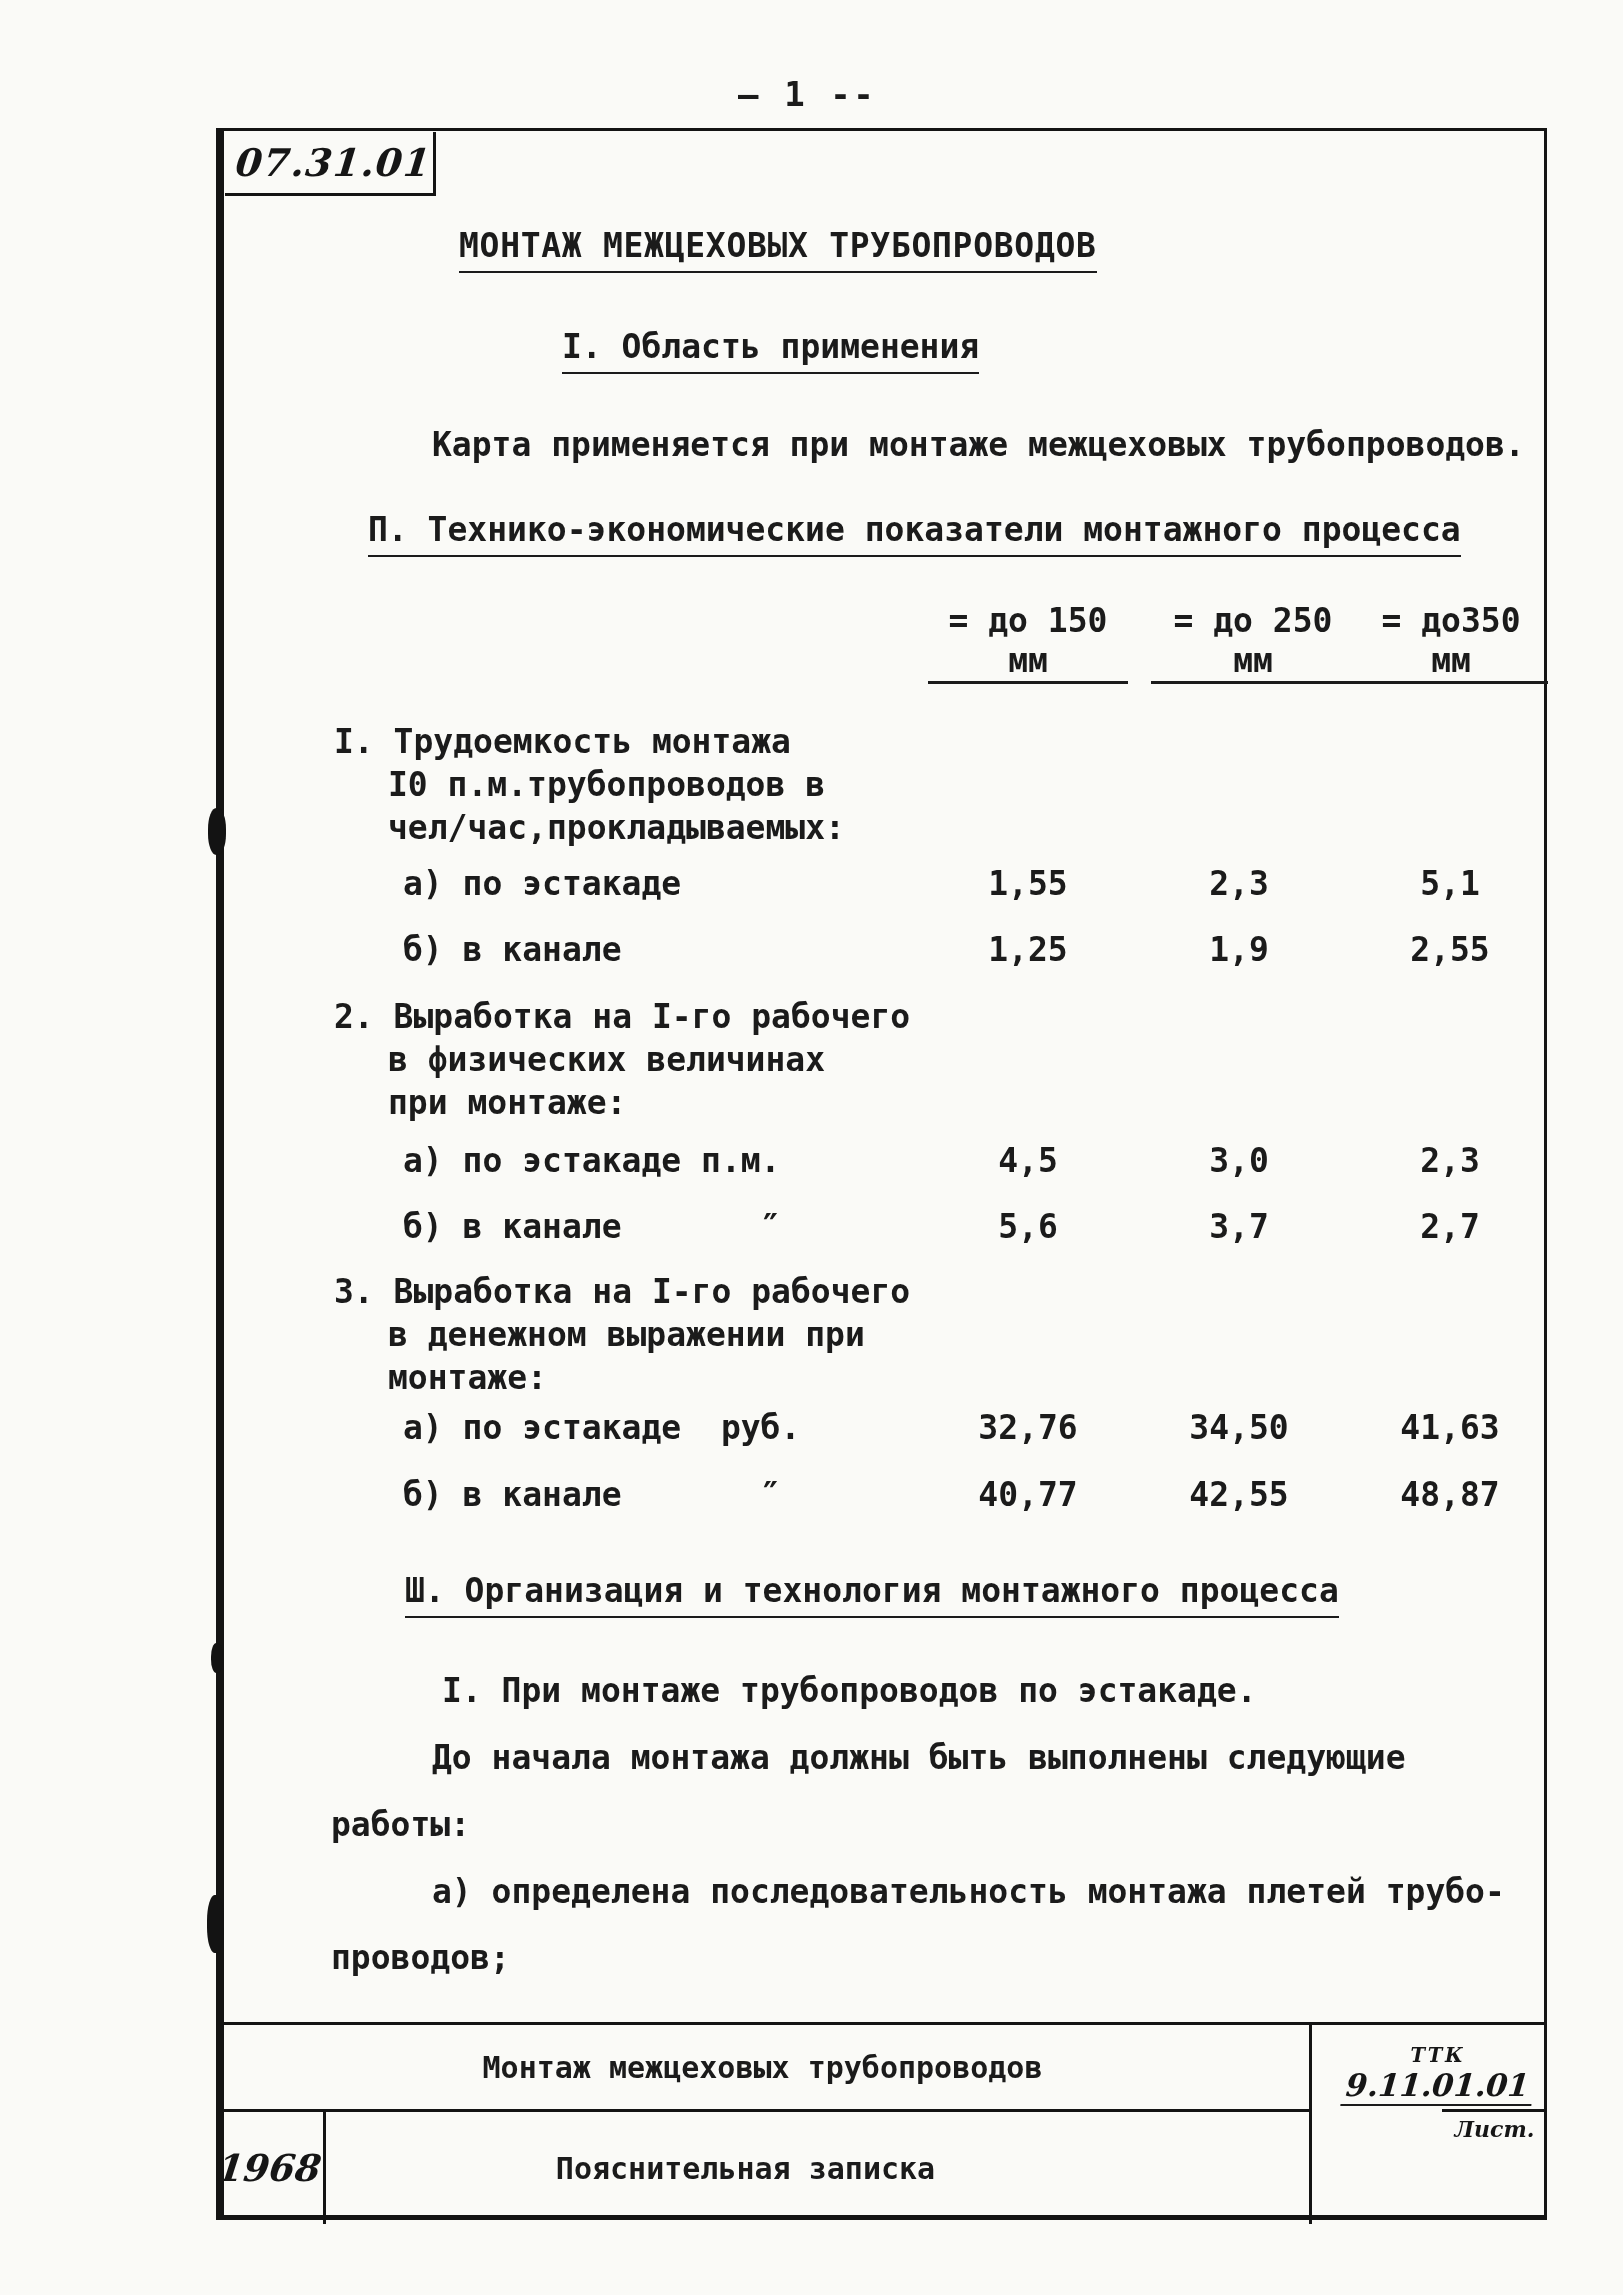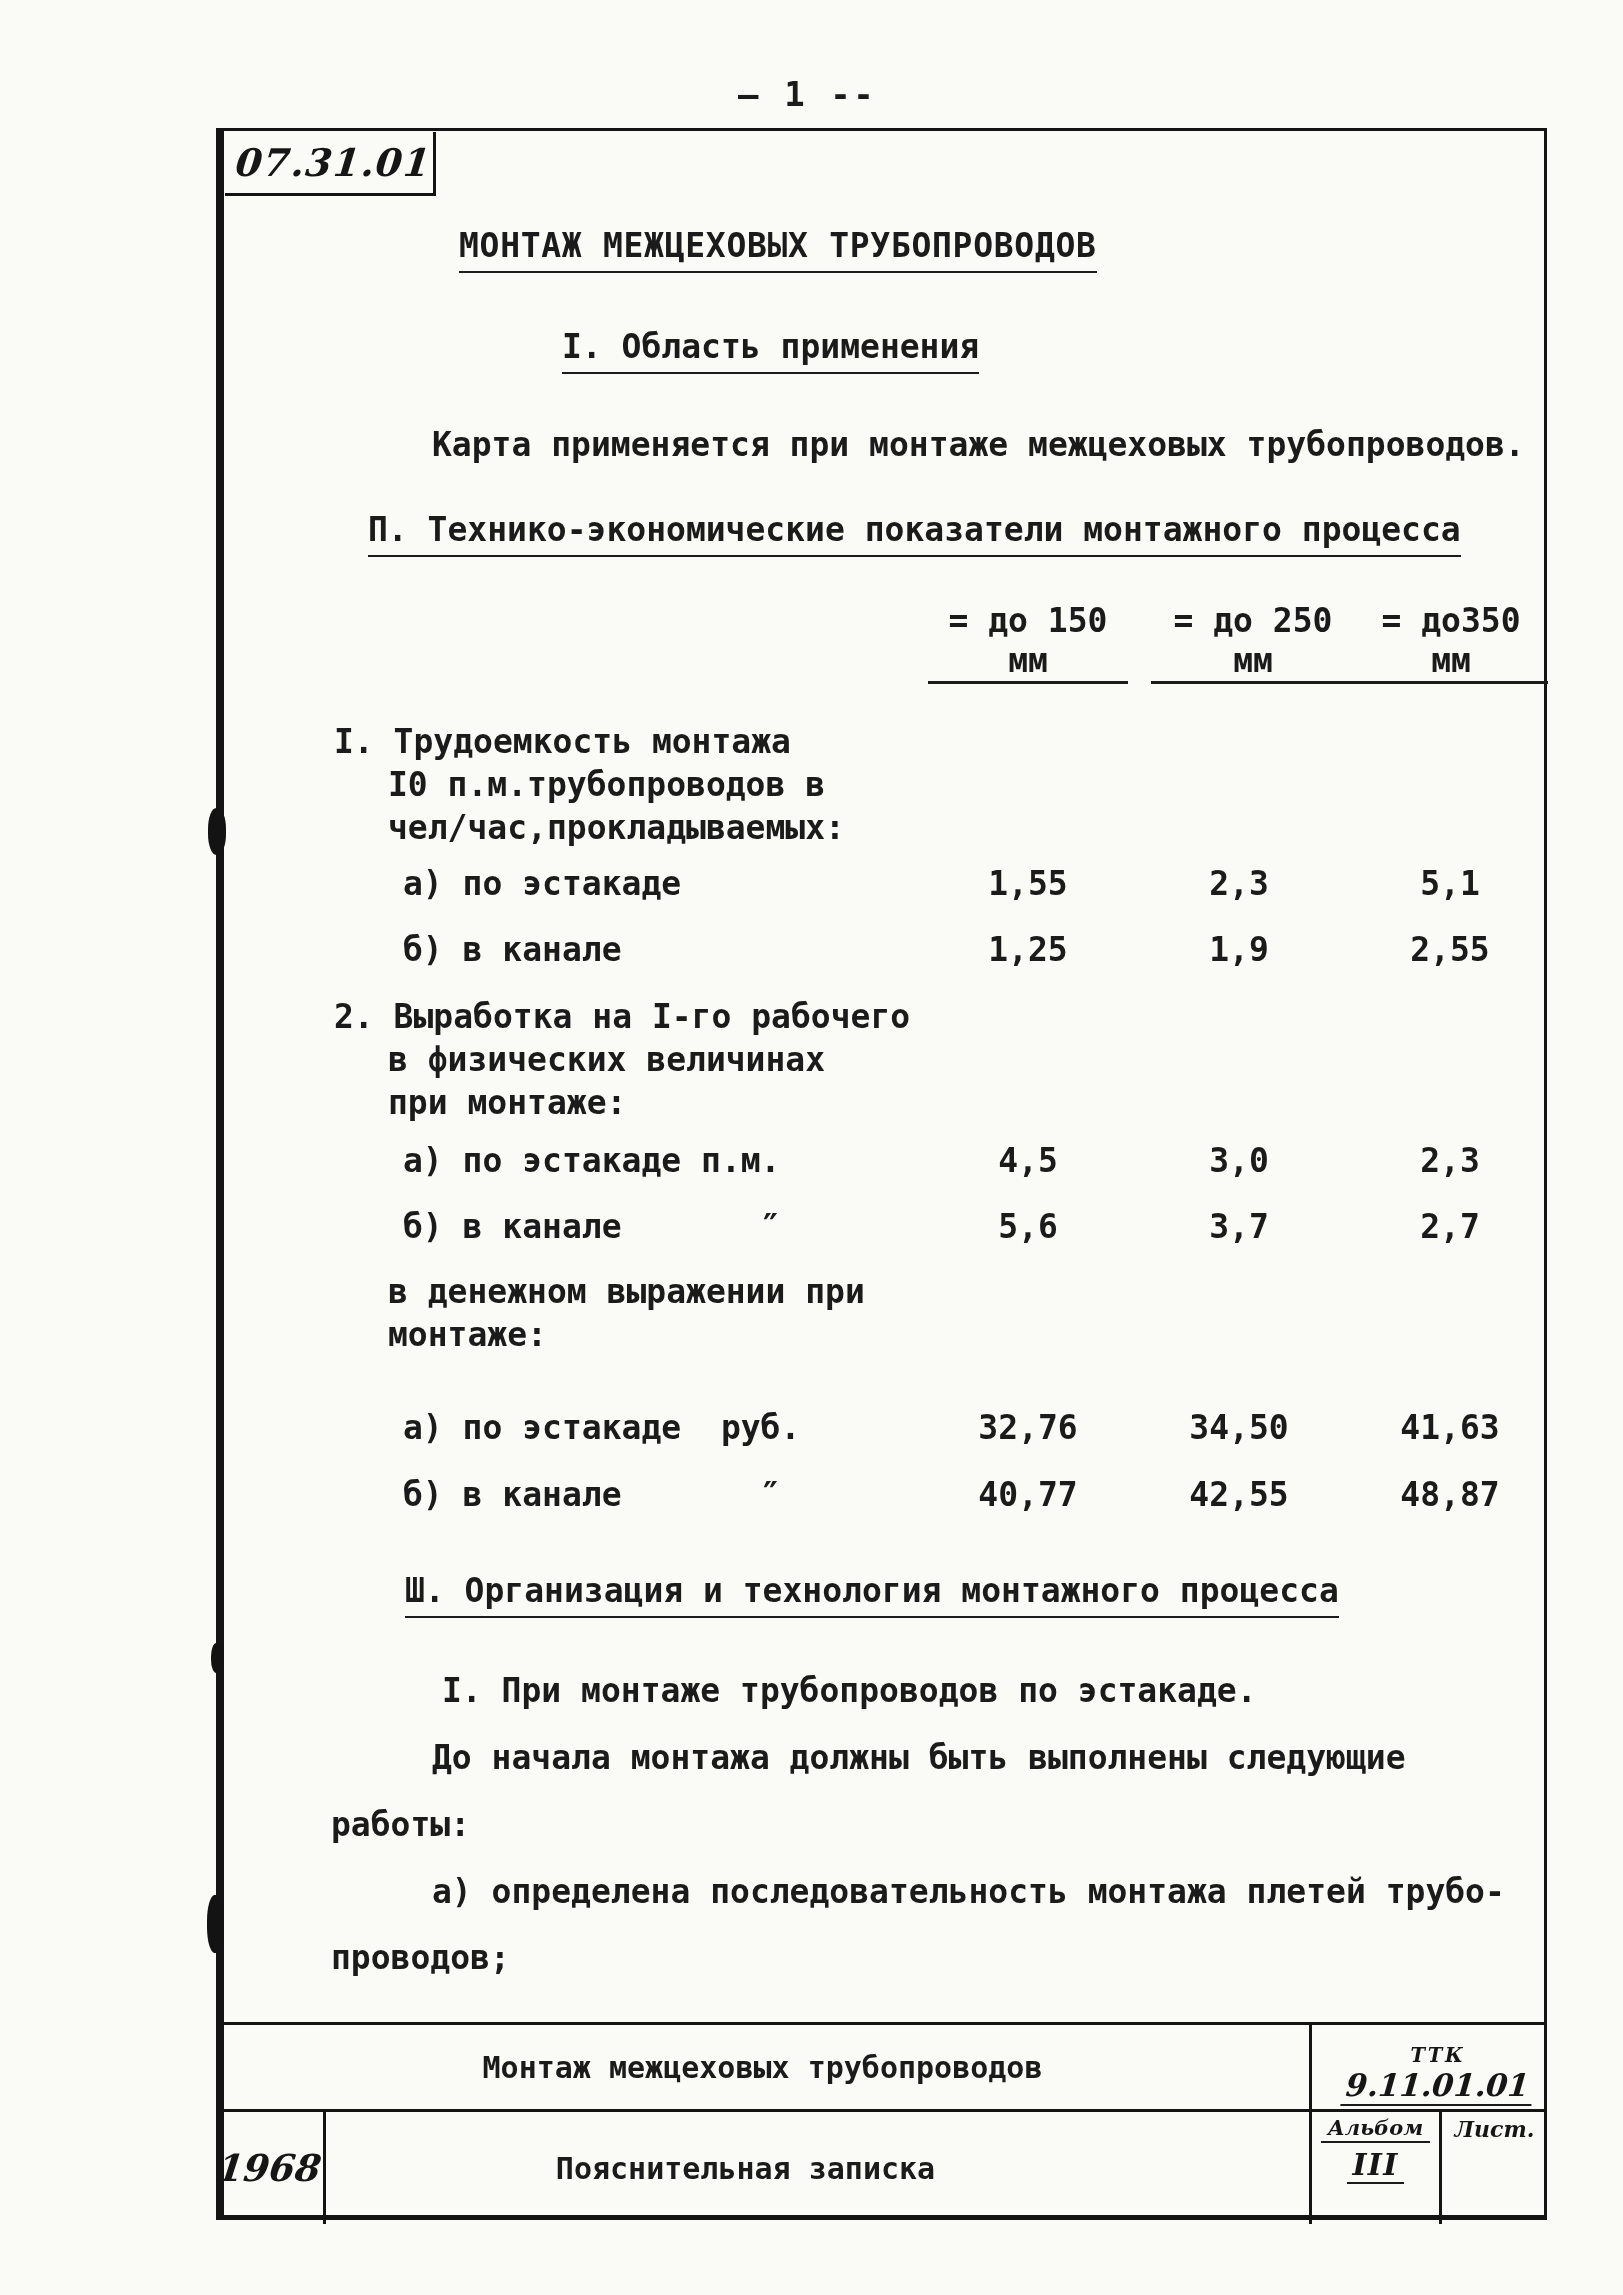--- a/index.html
+++ b/index.html
@@ -143,20 +143,21 @@
     <div class="mono val3">2,3</div>
   </div>
   <div class="abs trow" style="top:1206px;">
     <div class="mono lbl">б) в канале       ″</div>
     <div class="mono val">5,6</div>
     <div class="mono val2">3,7</div>
     <div class="mono val3">2,7</div>
   </div>
 
   <div class="abs ilabel" style="left:334px; top:1270px;">
+    <div class="mono">3. Выработка на I-го рабочего</div>
     <div class="mono cont">в денежном выражении при</div>
     <div class="mono cont">монтаже:</div>
   </div>
 
   <div class="abs trow" style="top:1407px;">
     <div class="mono lbl">а) по эстакаде  руб.</div>
     <div class="mono val">32,76</div>
     <div class="mono val2">34,50</div>
     <div class="mono val3">41,63</div>
   </div>
@@ -186,24 +187,20 @@
     </div>
 
     <div class="scell r2c1">
       <span class="hand year-text">1968</span>
     </div>
 
     <div class="scell r2c2">
       <span class="mono stamp-sub">Пояснительная записка</span>
     </div>
 
-    <div class="scell r2c3">
-      <span class="hand album-label">Альбом</span><br>
-      <span class="hand album-val">III</span>
-    </div>
 
     <div class="scell r2c4">
       <span class="hand sheet-label">Лист.</span>
     </div>
 
   </div>
 
 </div>
 
 

